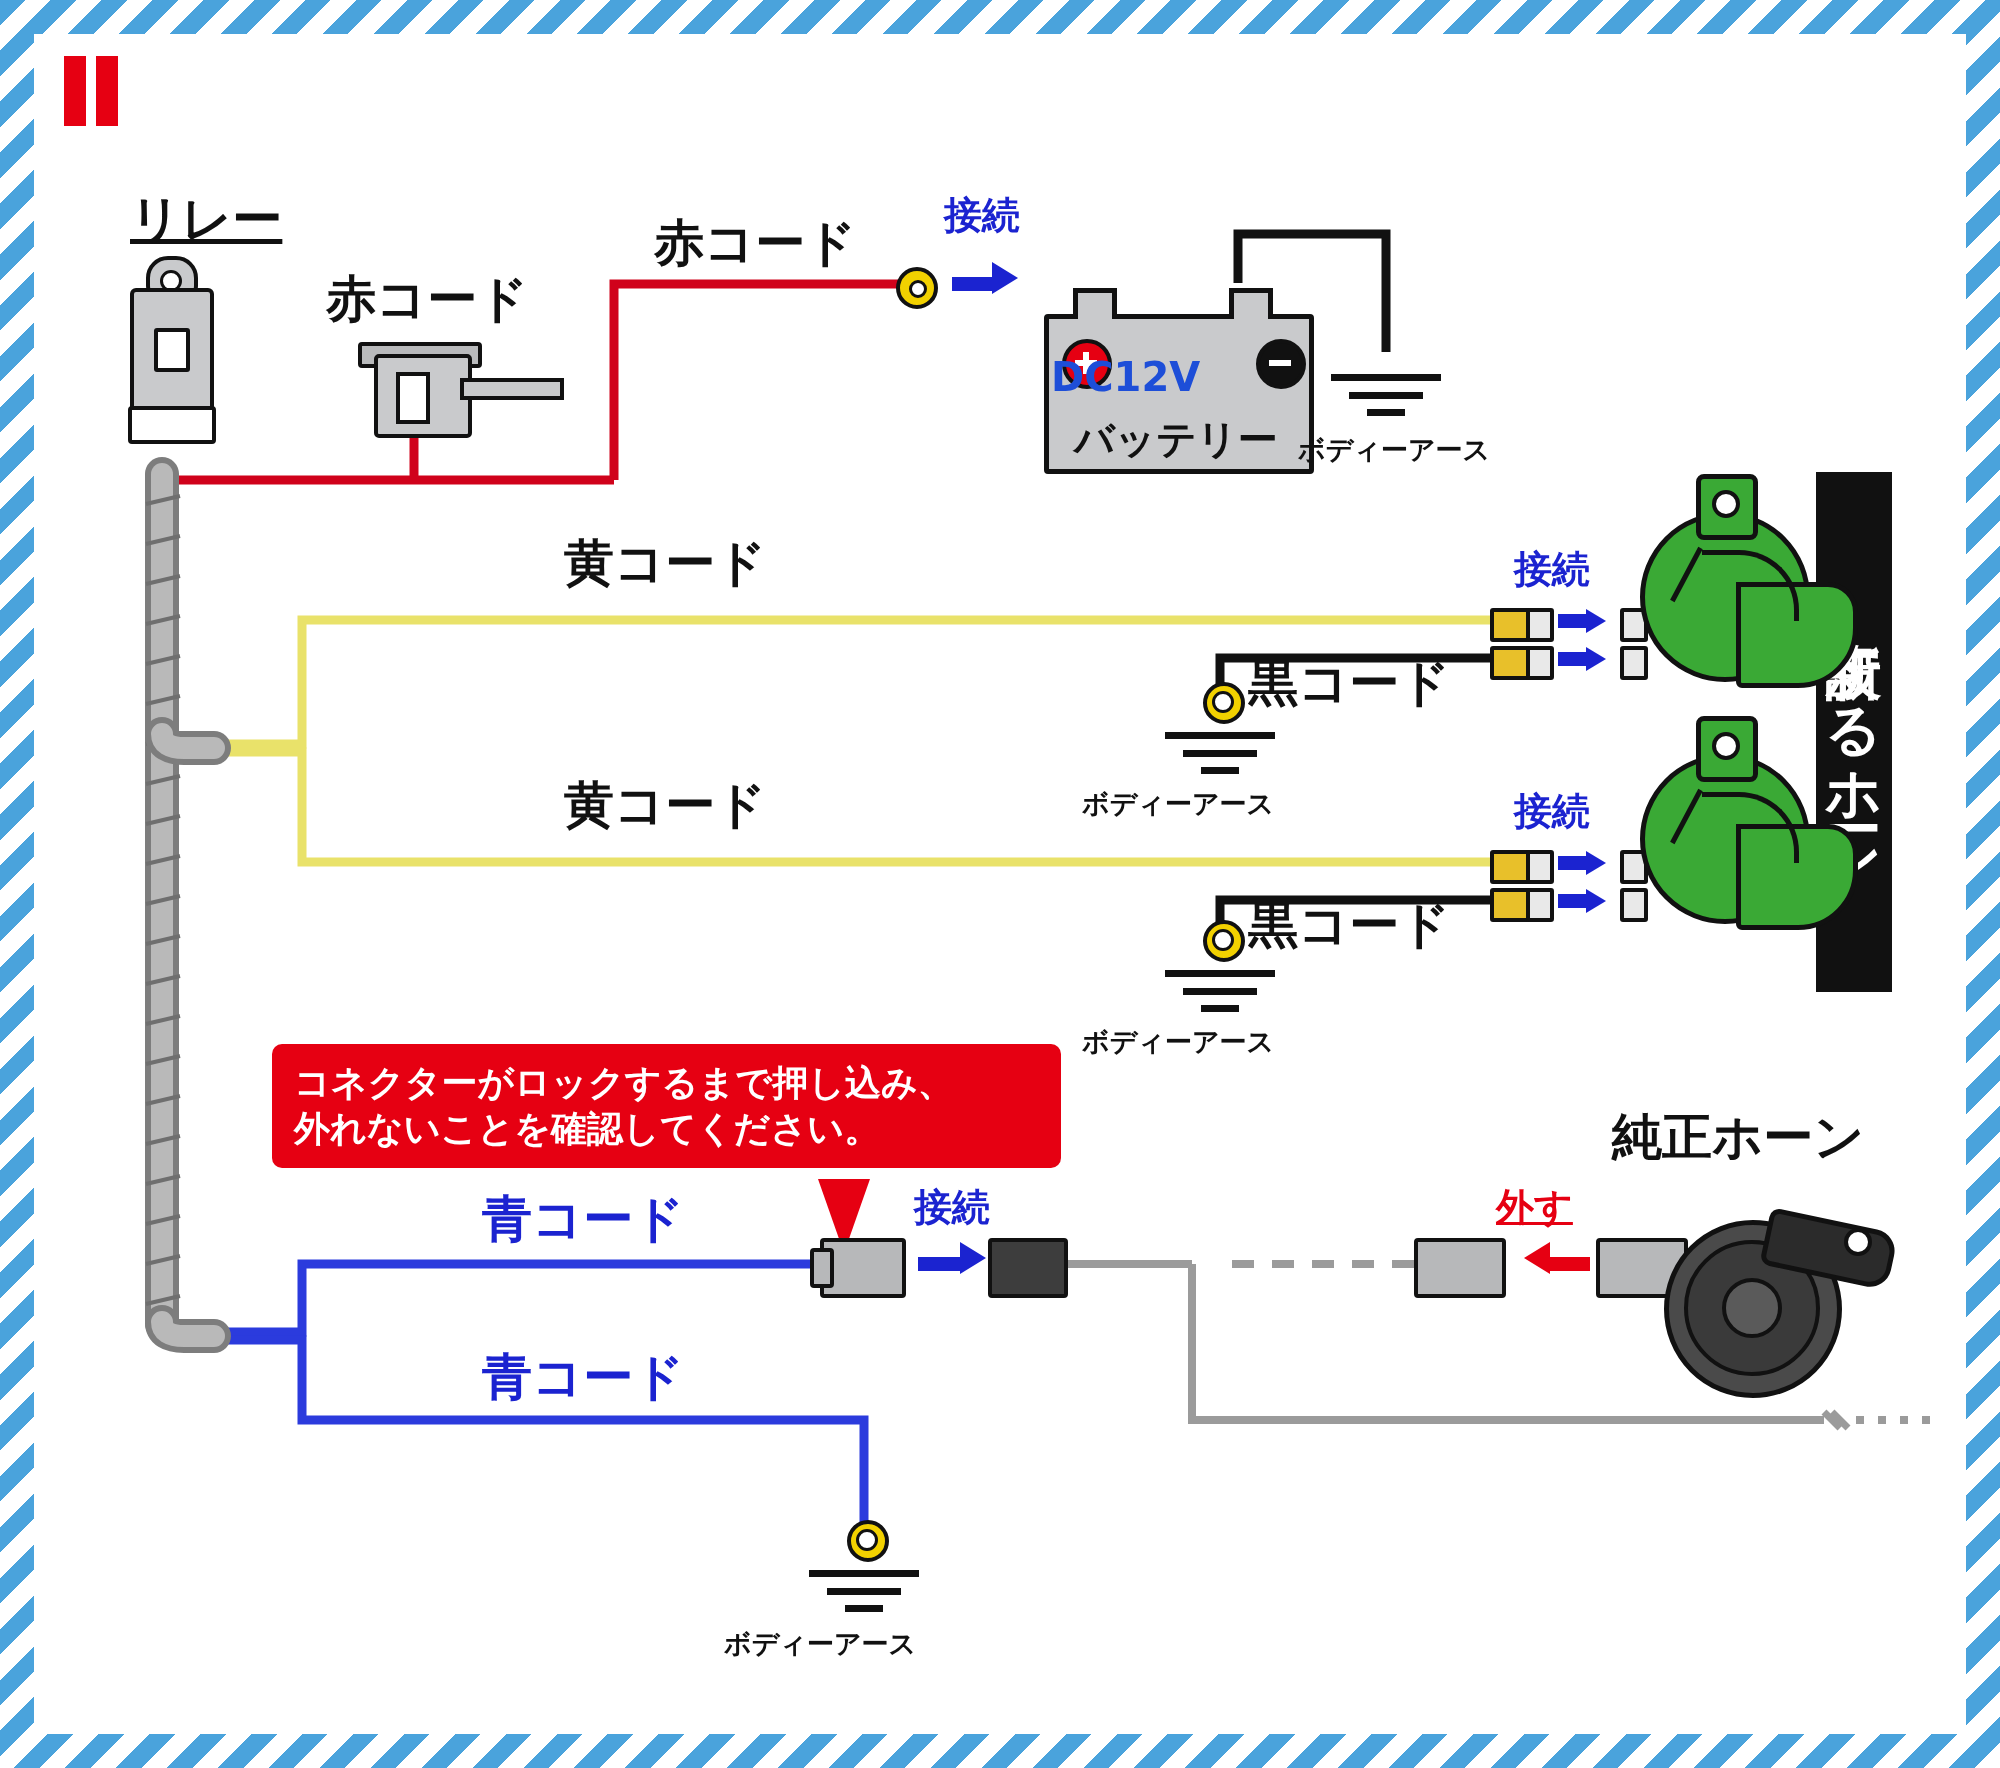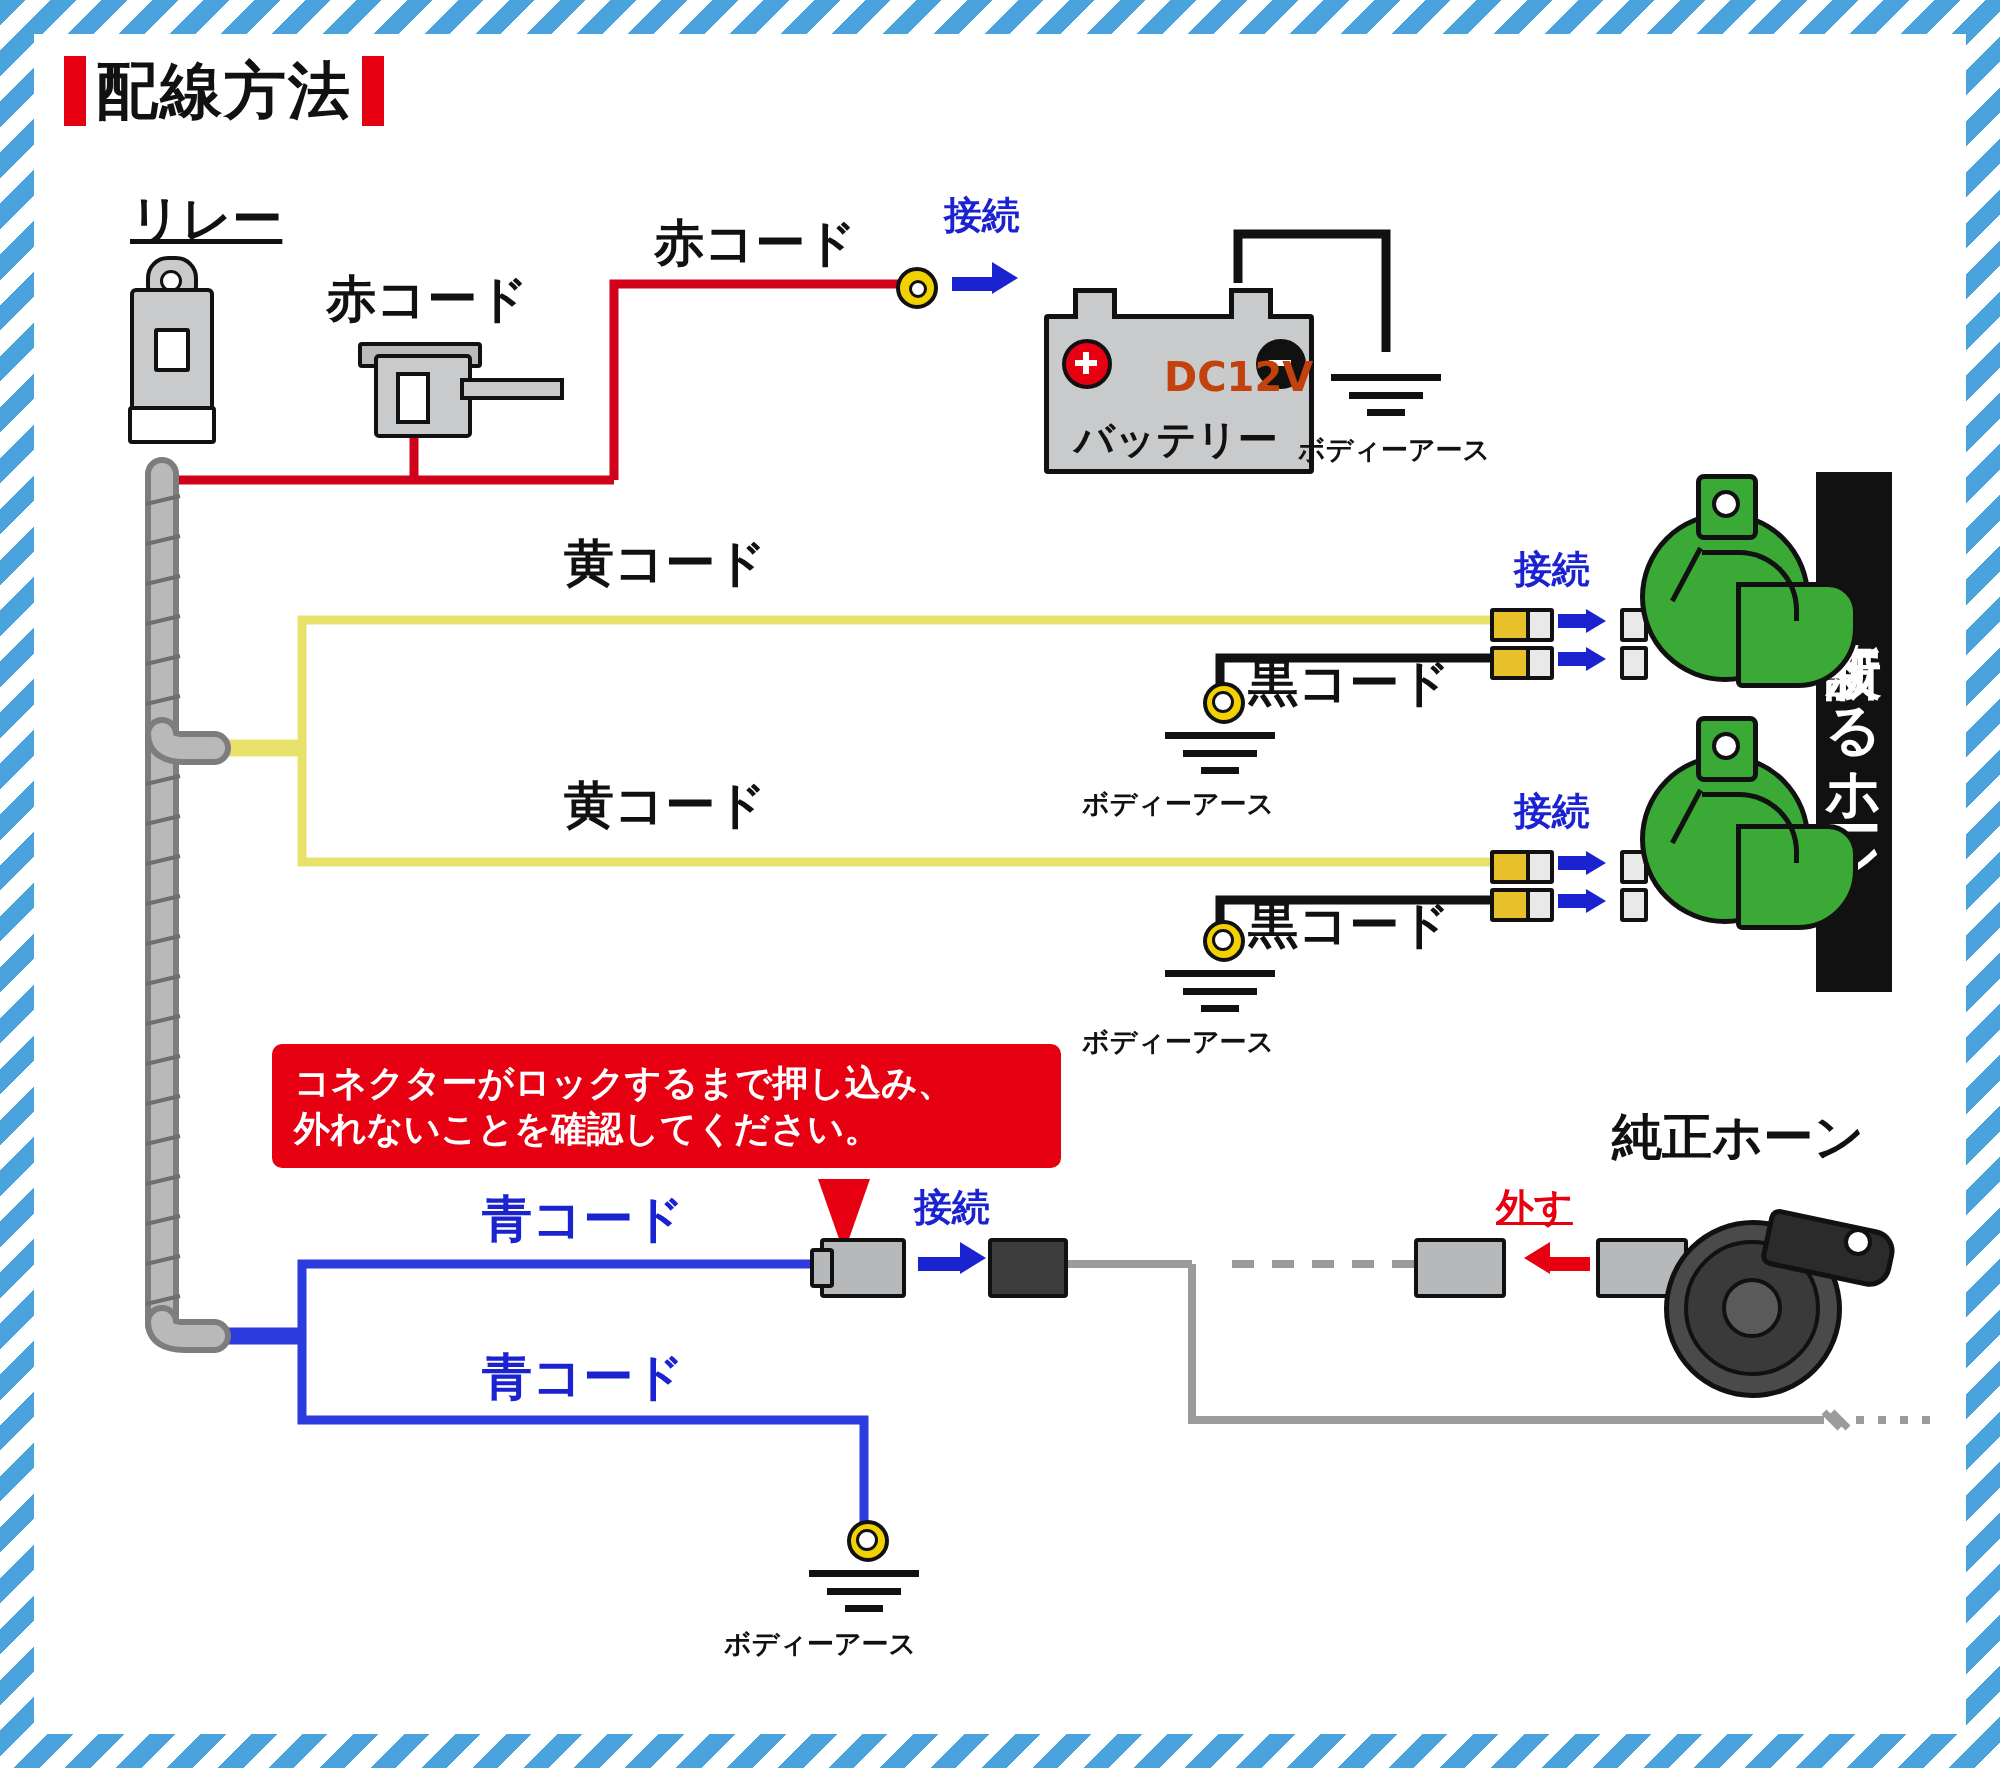--- a/index.html
+++ b/index.html
@@ -45,21 +45,21 @@
   .fuse-b{position:absolute;left:20px;top:20px;width:90px;height:76px;background:#c9cacc;border:4px solid #111;border-radius:5px;}
   .fuse-c{position:absolute;left:42px;top:38px;width:26px;height:44px;background:#fff;border:4px solid #111;}
   .fuse-tip{position:absolute;left:106px;top:44px;width:96px;height:14px;background:#c9cacc;border:4px solid #111;}
   .fuse-cap{position:absolute;left:4px;top:8px;width:116px;height:18px;background:#b9babc;border:4px solid #111;border-radius:4px;}
 
   
   .batt{position:absolute;left:1010px;top:280px;width:260px;height:150px;background:#c9cacc;border:5px solid #111;border-radius:4px;}
   .batt-term{position:absolute;width:34px;height:26px;background:#c9cacc;border:5px solid #111;border-bottom:none;top:-31px;}
   .batt-t1{left:24px;}
   .batt-t2{left:180px;}
-  .batt-txt1{position:absolute;left:1130px;top:320px;font-size:40px;font-weight:bold;color:#c2410c;}
+  .batt-txt1{position:absolute;left:1017px;top:320px;font-size:40px;font-weight:bold;color:#1d4ed8;}
   .batt-txt2{position:absolute;left:1040px;top:378px;font-size:40px;font-weight:bold;color:#111;}
   .pole{position:absolute;width:42px;height:42px;border-radius:50%;border:4px solid #111;top:305px;}
   .pole.plus{left:1028px;background:#e60012;}
   .pole.minus{left:1222px;background:#111;}
   .pole .bar-h{position:absolute;left:9px;top:17px;width:22px;height:6px;background:#fff;}
   .pole .bar-v{position:absolute;left:17px;top:9px;width:6px;height:22px;background:#fff;}
 
   
   .arr{position:absolute;width:0;height:0;}
   .arr-blue{border-top:16px solid transparent;border-bottom:16px solid transparent;border-left:26px solid #1b23d0;}
@@ -121,21 +121,20 @@
 <body>
 
 <div id="page">
   <div class="frame"></div>
   <div class="frame-inner"></div>
 
   <div class="canvas">
 
     <div class="title-wrap">
       <div class="tbar"></div>
-      <div class="title">配線方法</div>
       <div class="tbar"></div>
     </div>
 
     <svg class="overlay" viewBox="0 0 1932 1700">
 
       <path d="M 134 430 L 134 438 L 134 446" stroke="#d0021b" stroke-width="9" fill="none"></path>
       <path d="M 134 446 L 580 446" stroke="#d0021b" stroke-width="9" fill="none"></path>
       <path d="M 380 446 L 380 370" stroke="#d0021b" stroke-width="9" fill="none"></path>
       <path d="M 580 446 L 580 250 L 880 250" stroke="#d0021b" stroke-width="9" fill="none"></path>
 

